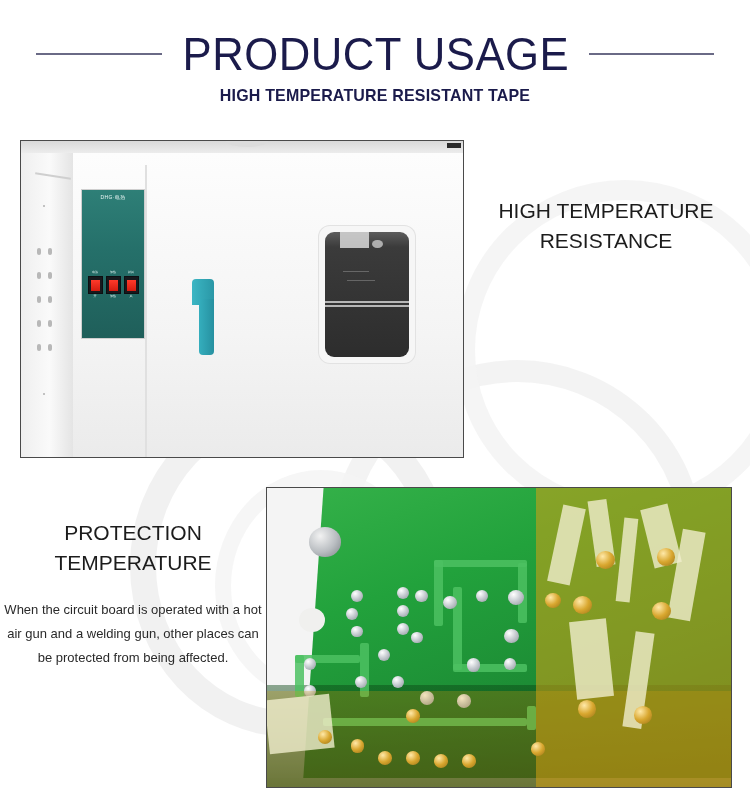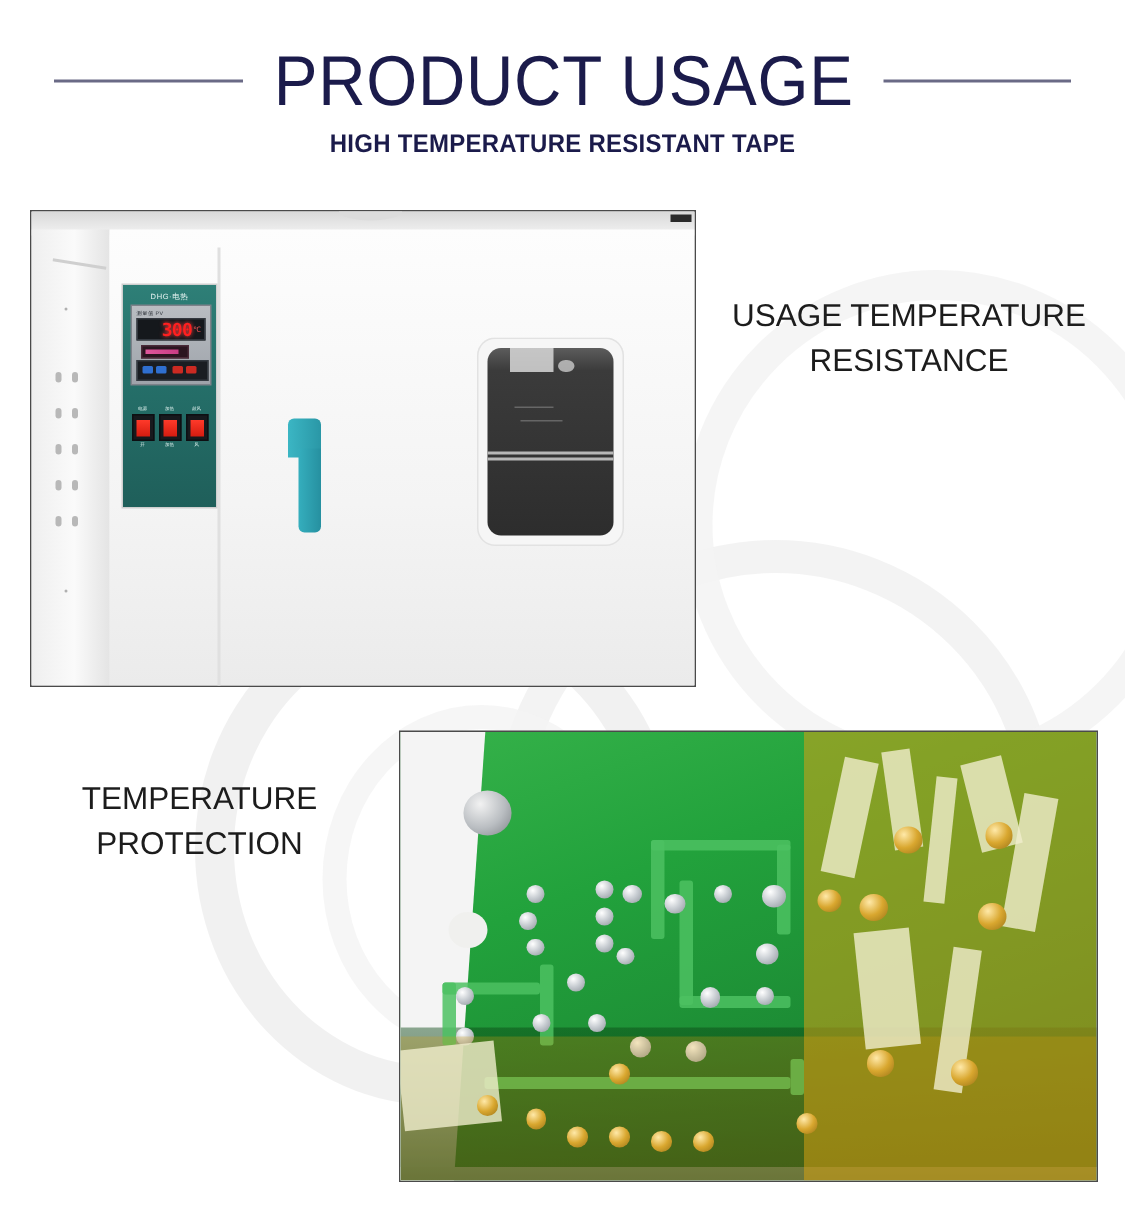--- a/index.html
+++ b/index.html
@@ -190,36 +190,20 @@
       <div class="dot" style="left:22px;top:52px;"></div>
       <div class="dot" style="left:22px;top:240px;"></div>
     </div>
 
     <div class="oven-body">
       <div class="oven-seam"></div>
 
       <div class="panel">
         <div class="panel-brand">DHG·电热</div>
 
-        <div class="panel-display">
-          <div class="disp-label">测量值 PV</div>
-          <div class="disp-main">
-            <span class="disp-digits">300</span>
-            <span class="disp-unit">℃</span>
-          </div>
-          <div class="disp-sub">
-            <div class="disp-sub-bar"></div>
-          </div>
-          <div class="disp-keys">
-            <div class="key" style="left:3px;background:#2f6fd0;"></div>
-            <div class="key" style="left:12px;background:#2f6fd0;"></div>
-            <div class="key" style="left:23px;background:#cc2a22;"></div>
-            <div class="key" style="left:32px;background:#cc2a22;"></div>
-          </div>
-        </div>
 
         <div class="panel-switches">
           <div class="sw-lab" style="left:2px;top:0;">电源</div>
           <div class="sw-lab" style="left:20px;top:0;">加热</div>
           <div class="sw-lab" style="left:38px;top:0;">鼓风</div>
 
           <div class="sw" style="left:2px;">
               <i></i>
             </div>
           <div class="sw" style="left:20px;">
@@ -247,21 +231,21 @@
           <div class="scuff" style="left:22%;top:31%;width:30%;"></div>
           <div class="scuff" style="left:26%;top:38%;width:34%;"></div>
           <div class="shelf" style="top:55%;"></div>
           <div class="shelf" style="top:58.5%;"></div>
         </div>
       </div>
     </div>
   </div>
 
   <div class="txt-block right-text">
-    <div class="blk-head">USAGE TEMPERATURE RESISTANCE</div>
+    <div class="blk-head">HIGH TEMPERATURE RESISTANCE</div>
   </div>
 
   <div class="photo photo-pcb">
     <div class="pcb-bg"></div>
     <div class="pcb-white-l"></div>
     <div class="pcb-white-b"></div>
     <div class="pcb-dark"></div>
 
     <div class="trace" style="left:36%;top:24%;width:20%;height:2.5%;"></div>
     <div class="trace" style="left:36%;top:24%;width:2%;height:22%;"></div>
@@ -321,17 +305,18 @@
     <div class="pad-g" style="left:18%;top:84%;width:3%;height:4.5%;"></div>
     <div class="pad-g" style="left:24%;top:88%;width:3%;height:4.5%;"></div>
     <div class="pad-g" style="left:30%;top:88%;width:3%;height:4.5%;"></div>
     <div class="pad-g" style="left:36%;top:89%;width:3%;height:4.5%;"></div>
     <div class="pad-g" style="left:42%;top:89%;width:3%;height:4.5%;"></div>
     <div class="pad-g" style="left:30%;top:74%;width:3%;height:4.5%;"></div>
     <div class="pad-g" style="left:57%;top:85%;width:3%;height:4.5%;"></div>
   </div>
 
   <div class="txt-block left-text">
+    <div class="blk-head">PROTECTION</div>
     <div class="blk-head">TEMPERATURE</div>
-    <div class="blk-head">PROTECTION</div>
+    <div class="blk-body">When the circuit board is operated with a hot air gun and a welding gun, other places can be protected from being affected.</div>
   </div>
 
 </div>
 
 </body></html>

